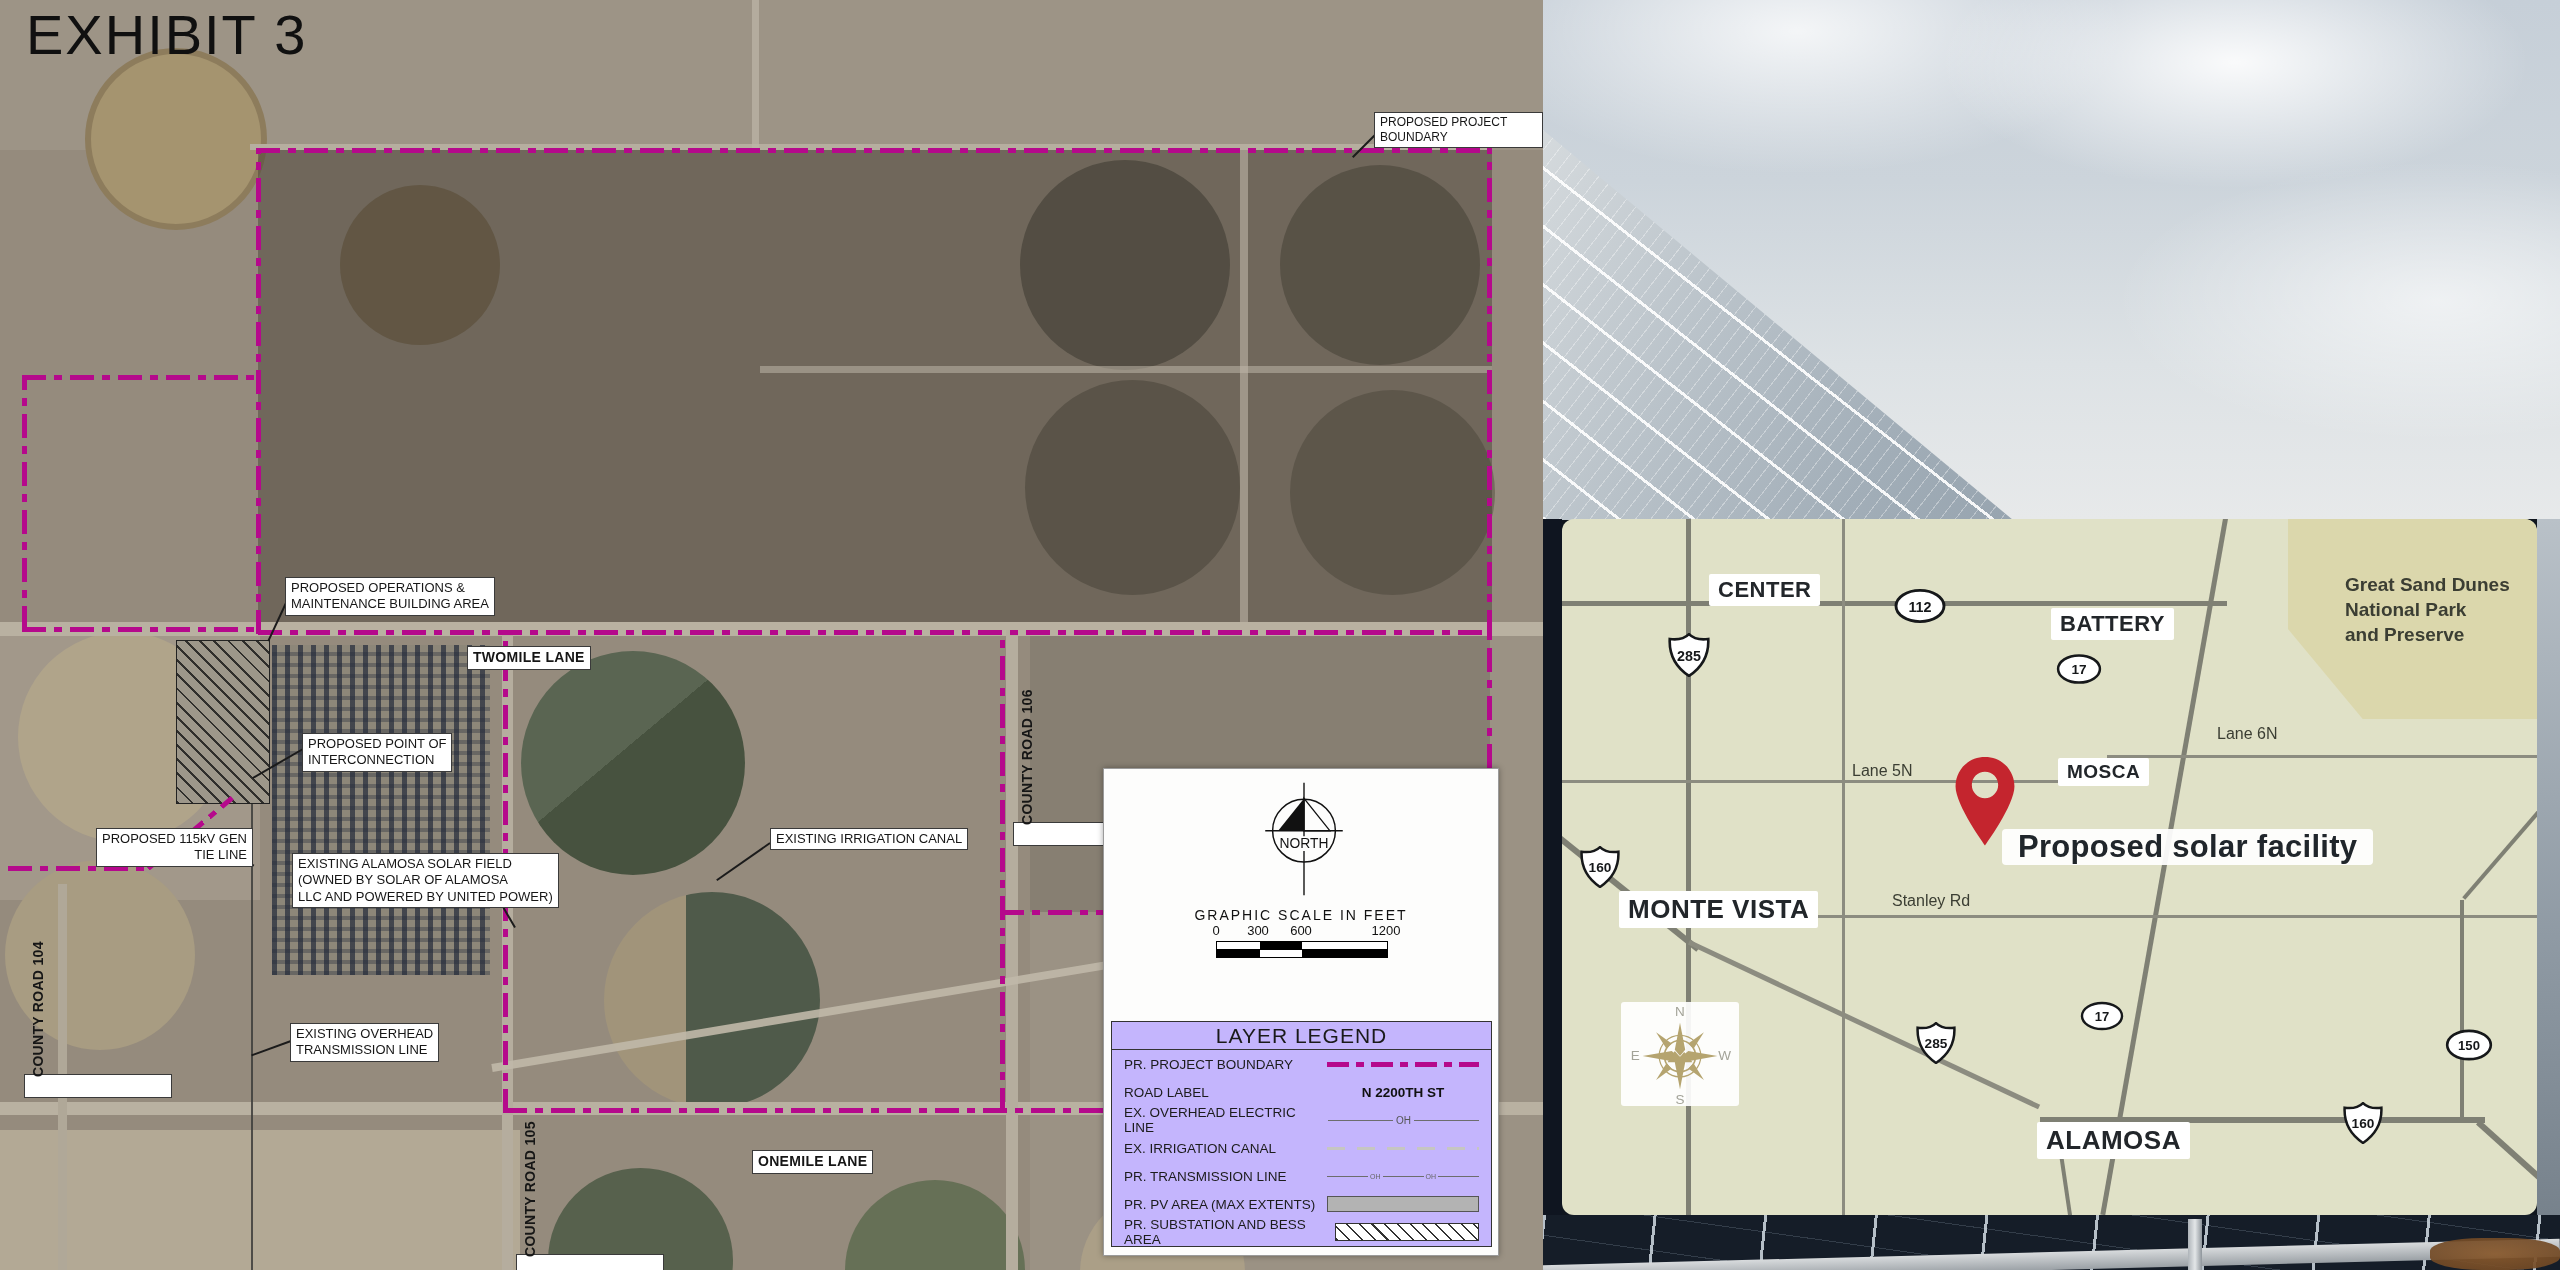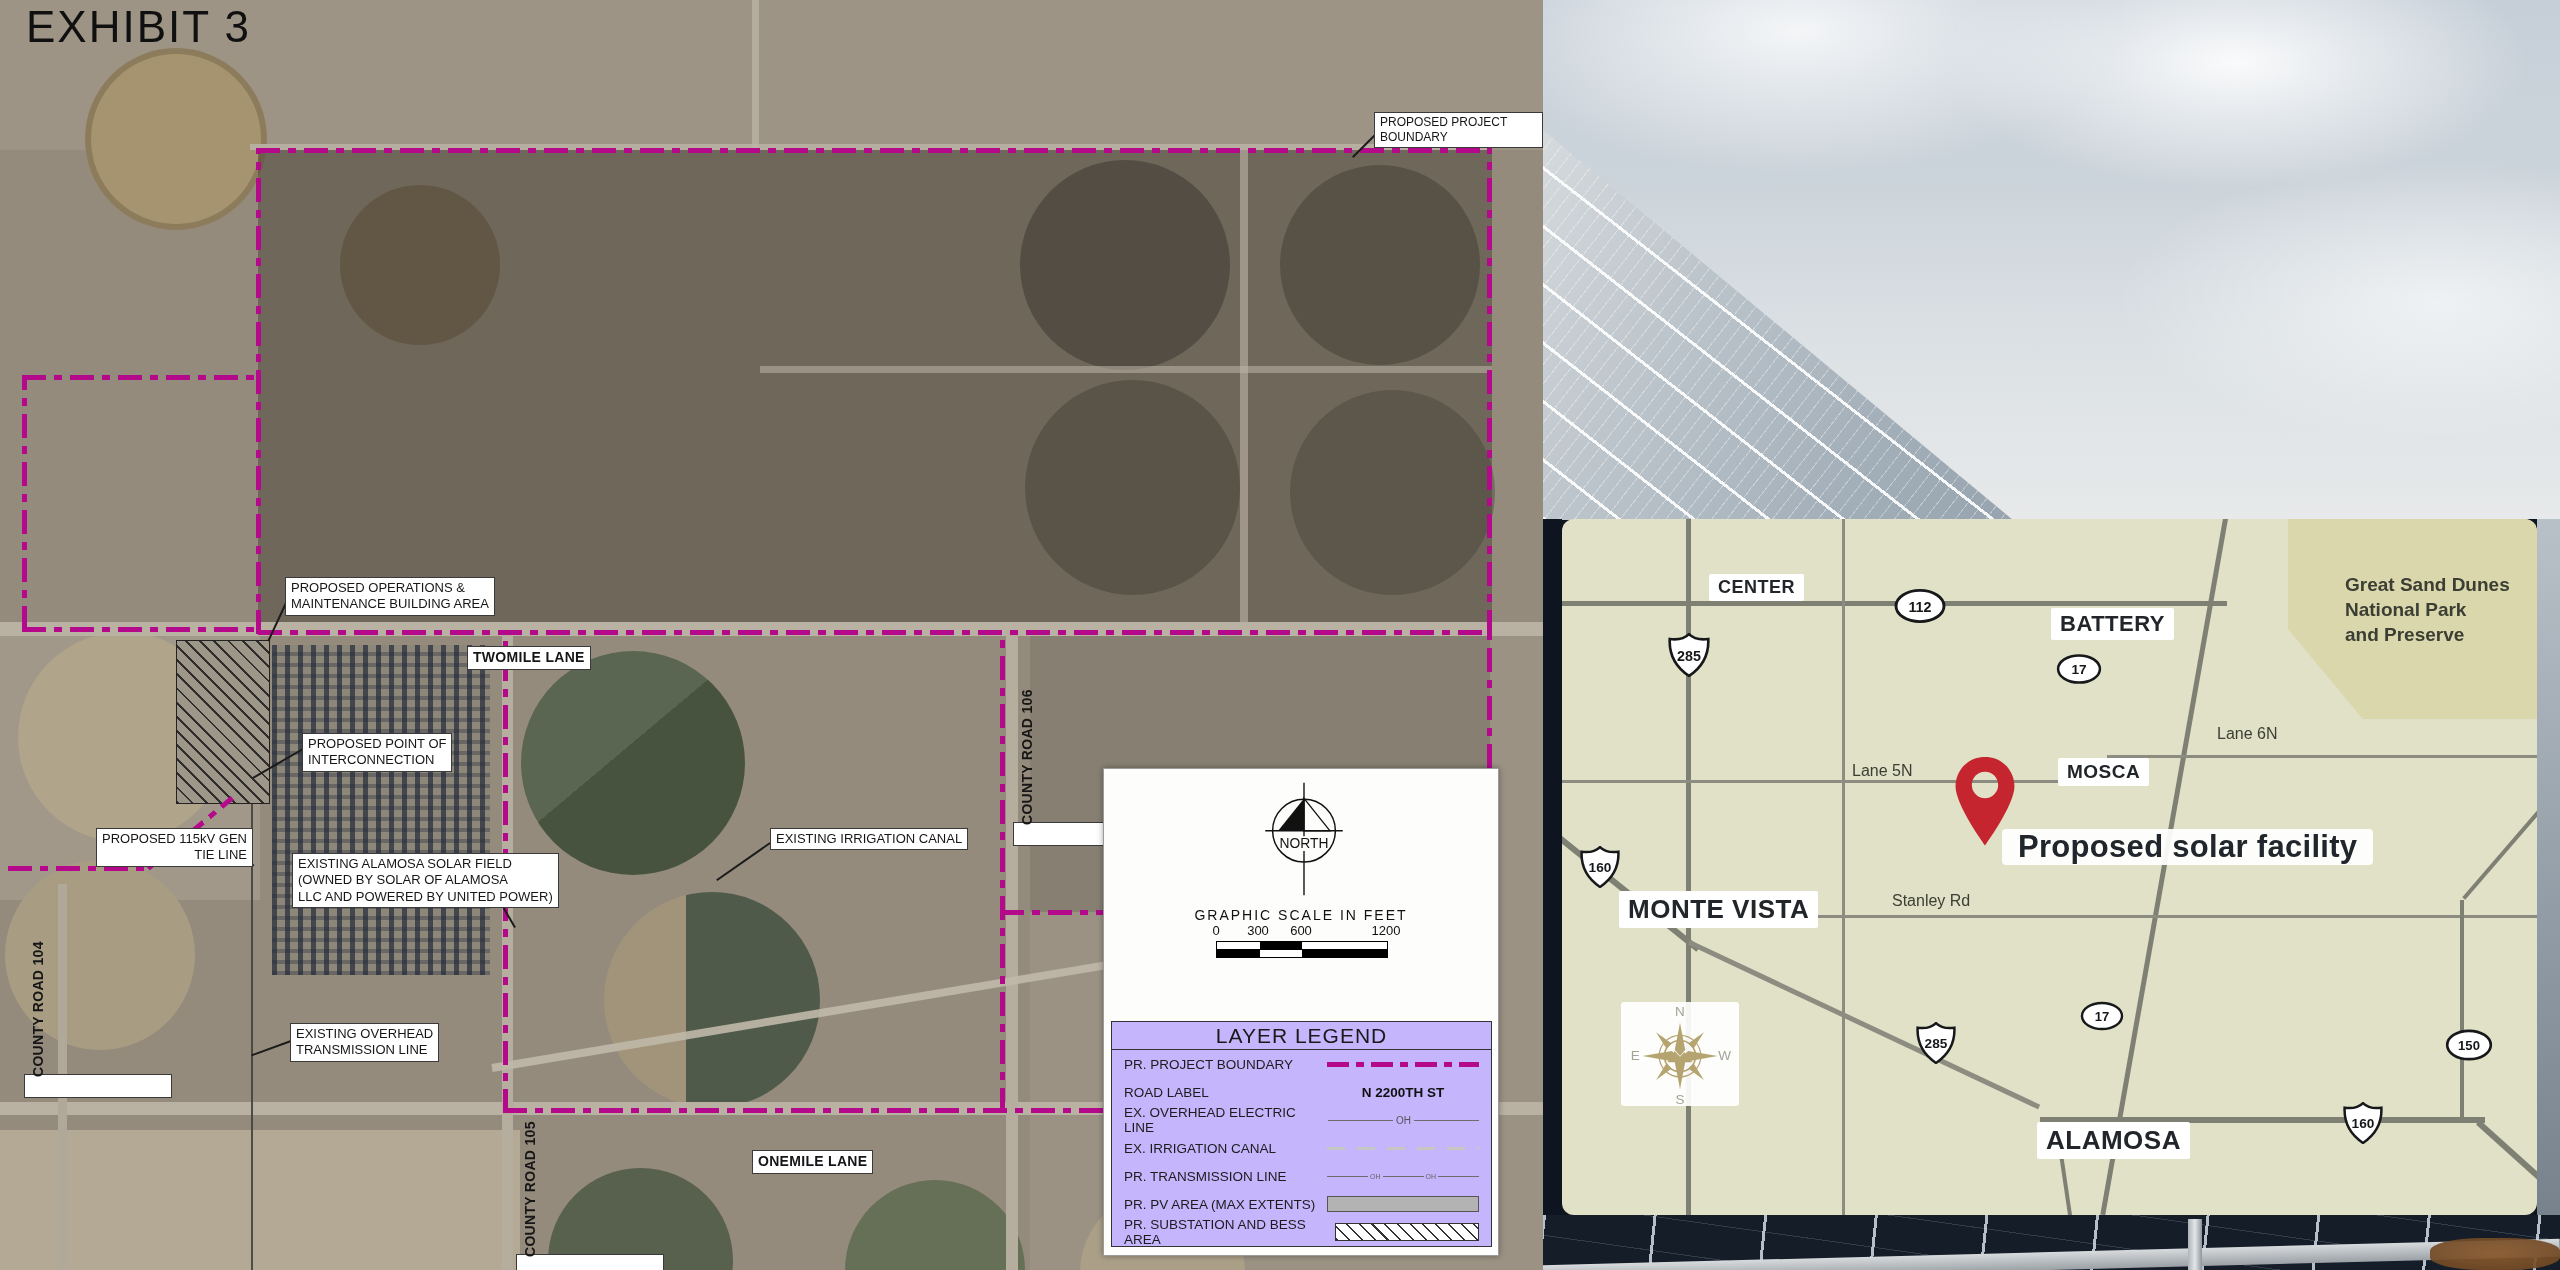--- a/index.html
+++ b/index.html
@@ -101,21 +101,21 @@
     <div class="bh" style="left:148px;top:866px;width:110px;transform:rotate(-40deg);transform-origin:0 50%;"></div>
 
     <div class="ld" style="left:1381px;top:128px;width:40px;transform:rotate(135deg);"></div>
     <div class="ld" style="left:286px;top:602px;width:42px;transform:rotate(115deg);"></div>
     <div class="ld" style="left:303px;top:748px;width:58px;transform:rotate(150deg);"></div>
     <div class="ld" style="left:214px;top:846px;width:44px;transform:rotate(25deg);"></div>
     <div class="ld" style="left:480px;top:866px;width:70px;transform:rotate(60deg);"></div>
     <div class="ld" style="left:291px;top:1040px;width:42px;transform:rotate(160deg);"></div>
     <div class="ld" style="left:770px;top:842px;width:65px;transform:rotate(145deg);"></div>
 
-    <div class="abs" style="left:26px;top:2px;font-size:44px;color:#101010;letter-spacing:2px;z-index:35;">EXHIBIT 3</div>
+    <div class="abs" style="left:26px;top:2px;font-size:56px;color:#101010;letter-spacing:2px;z-index:35;">EXHIBIT 3</div>
 
     <div class="lbl" style="left:1374px;top:112px;font-size:12px;">PROPOSED PROJECT BOUNDARY</div>
     <div class="lbl" style="left:285px;top:577px;">PROPOSED OPERATIONS &amp;
 MAINTENANCE BUILDING AREA</div>
     <div class="lbl roadlbl" style="left:467px;top:618px;">TWOMILE LANE</div>
     <div class="lbl" style="left:302px;top:733px;">PROPOSED POINT OF
 INTERCONNECTION</div>
     <div class="lbl rt" style="left:96px;top:828px;">PROPOSED 115kV GEN
 TIE LINE</div>
     <div class="lbl" style="left:292px;top:853px;">EXISTING ALAMOSA SOLAR FIELD
@@ -288,21 +288,21 @@
       </svg>
       <svg class="shield" style="left:883px;top:508px;" width="48" height="36" viewBox="0 0 44 30">
         <ellipse cx="22" cy="15" rx="20" ry="13" fill="#fff" stroke="#16181a" stroke-width="2.4"></ellipse>
         <text x="22" y="20" text-anchor="middle" font-size="12">150</text>
       </svg>
       <svg class="shield" style="left:778px;top:583px;" width="46" height="42" viewBox="0 0 40 40">
         <path d="M20 1C16 5 10 6.5 2.5 5.5C2 16 5 29 20 39C35 29 38 16 37.5 5.5C30 6.5 24 5 20 1Z" fill="#fff" stroke="#16181a" stroke-width="2.4"></path>
         <text x="20" y="25" text-anchor="middle" font-size="13">160</text>
       </svg>
 
-      <div class="town" style="left:147px;top:55px;font-size:18px;">CENTER</div>
+      <div class="town" style="left:147px;top:55px;font-size:22px;">CENTER</div>
       <div class="town" style="left:489px;top:89px;font-size:22px;">BATTERY</div>
       <div class="town" style="left:496px;top:239px;font-size:19px;">MOSCA</div>
       <div class="town" style="left:57px;top:372px;font-size:26px;">MONTE VISTA</div>
       <div class="town" style="left:475px;top:603px;font-size:26px;">ALAMOSA</div>
 
       <div class="rdname" style="left:290px;top:243px;">Lane 5N</div>
       <div class="rdname" style="left:655px;top:206px;">Lane 6N</div>
       <div class="rdname" style="left:330px;top:373px;">Stanley Rd</div>
 
       <svg class="shield" style="left:392px;top:235px;z-index:9;" width="62" height="96" viewBox="0 0 40 60">

